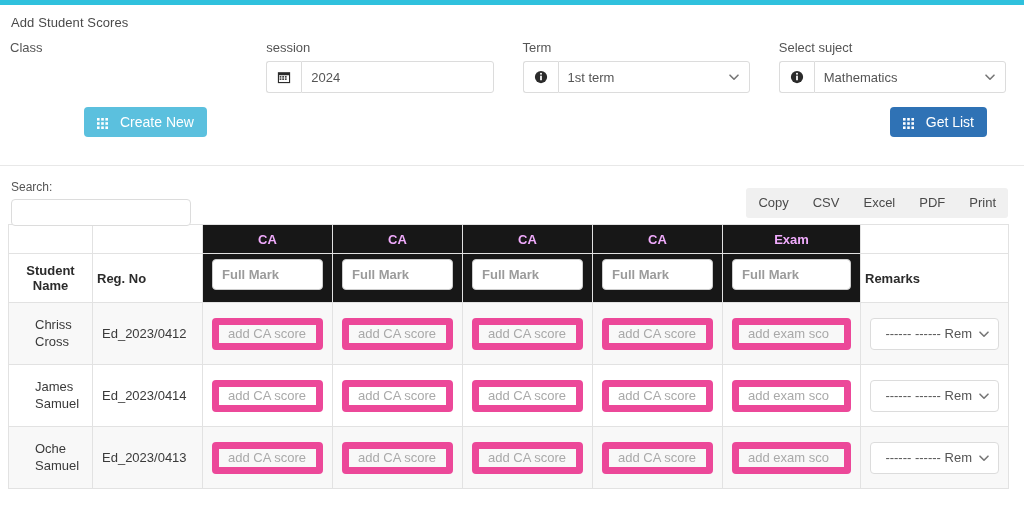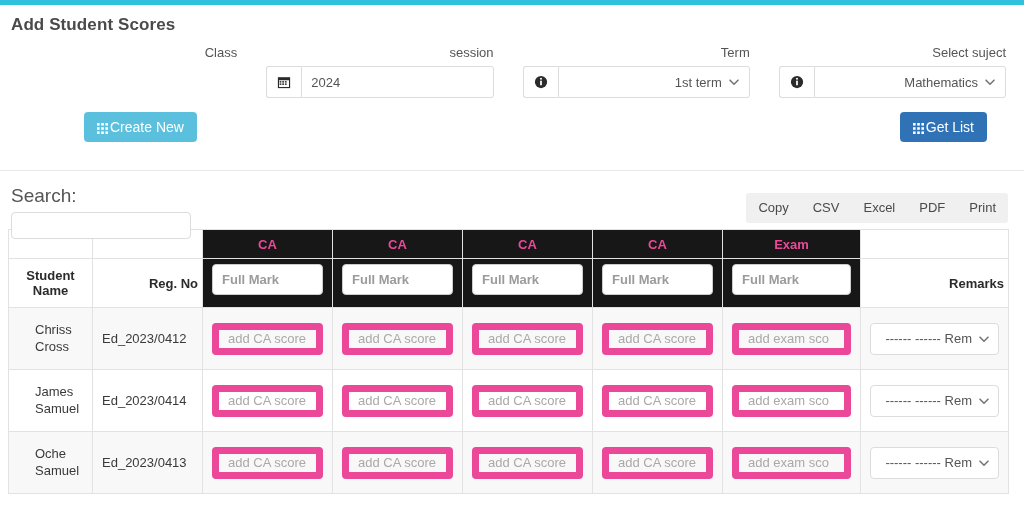--- a/index.html
+++ b/index.html
@@ -20,35 +20,34 @@
 
   
   .accent-bar {
     height: 5px;
     width: 100%;
     background: #2fc1dd;
   }
 
   
   .page-title {
-    font-size: 17px;
+    font-size: 13px;
     color: #4a4a4a;
-    font-weight: 700;
+    font-weight: 400;
     padding: 10px 8px 10px 11px;
     letter-spacing: .1px;
   }
 
   
   .form-panel {
     padding: 0 10px 0 10px;
   }
   .form-row {
     display: flex;
     gap: 4px;
-    text-align: right;
   }
   .form-col {
     flex: 1 1 0;
     padding-right: 25px;
     box-sizing: border-box;
   }
   .form-col:last-child { padding-right: 8px; }
 
   .field-label {
     display: block;
@@ -104,21 +103,21 @@
   
   .buttons-row {
     display: flex;
     align-items: flex-start;
     margin-top: 14px;
     height: 52px;
   }
   .btn {
     display: inline-flex;
     align-items: center;
-    gap: 2px;
+    gap: 12px;
     border: none;
     border-radius: 4px;
     color: #ffffff;
     font-size: 14px;
     font-family: "Liberation Sans", sans-serif;
     cursor: pointer;
     padding: 8px 13px;
     line-height: 1;
   }
   .btn-create {
@@ -149,21 +148,21 @@
   }
   .toolbar {
     display: flex;
     align-items: flex-start;
     padding-top: 14px;
     height: 58px;
     box-sizing: border-box;
   }
   .search-box { display: flex; flex-direction: column; }
   .search-label {
-    font-size: 19px;
+    font-size: 12px;
     color: #555555;
     margin-bottom: 5px;
     padding-left: 3px;
   }
   .search-input {
     width: 180px;
     height: 27px;
     border: 1px solid #dcdcdc;
     border-radius: 4px;
     background: #ffffff;
@@ -200,21 +199,21 @@
     table-layout: fixed;
   }
   table.score-table th,
   table.score-table td {
     border: 1px solid #e2e2e2;
     box-sizing: border-box;
   }
   
   th.dark {
     background: #171717;
-    color: #ec4899;
+    color: #f0abfc;
     font-size: 13px;
     font-weight: bold;
     text-align: center;
     padding: 7px 0 6px 0;
     border-color: #171717;
     border-left: 1px solid #ffffff;
     border-right: 1px solid #ffffff;
     border-top: none;
   }
   th.blank-top {
@@ -229,21 +228,21 @@
     border-right: 1px solid #ffffff;
     border-top: none;
     padding: 5px 9px 12px 9px;
     vertical-align: middle;
   }
   th.labelcell {
     background: #ffffff;
     font-size: 13px;
     font-weight: bold;
     color: #2b2b2b;
-    text-align: right;
+    text-align: left;
     vertical-align: middle;
     border-top: none;
     padding: 6px 4px;
   }
   th.labelcell.left { text-align: center; }
 
   .fullmark-input {
     width: 100%;
     height: 31px;
     border: 1px solid #cccccc;

